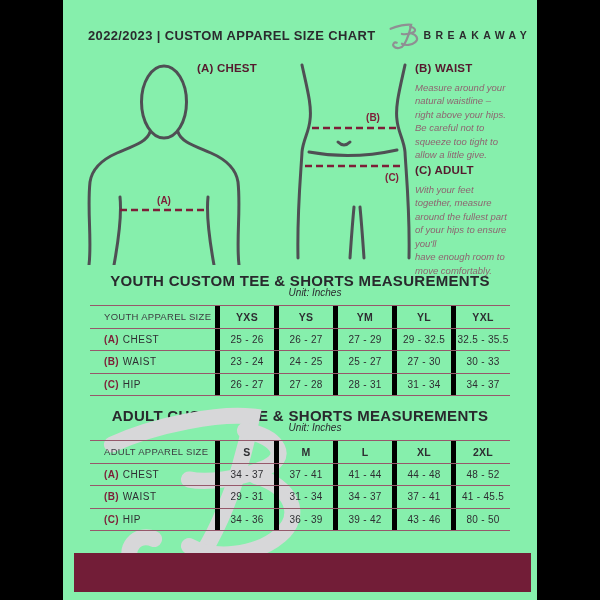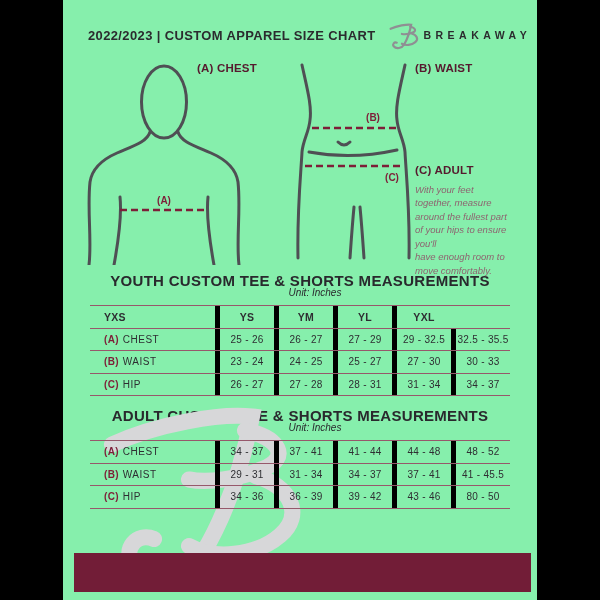--- a/index.html
+++ b/index.html
@@ -104,20 +104,26 @@
     <line class="dash" x1="24" y1="106" x2="122" y2="106"></line>
     <text x="92" y="61" text-anchor="middle">(B)</text>
     <text x="111" y="121" text-anchor="middle">(C)</text>
   </svg>
 
   <div class="guide" style="left:134px;top:62px;width:118px;">
     <div class="guide-h">(A) CHEST</div>
   </div>
   <div class="guide" style="left:352px;top:62px;width:120px;">
     <div class="guide-h">(B) WAIST</div>
+    <div class="guide-b">Measure around your
+natural waistline –
+right above your hips.
+Be careful not to
+squeeze too tight to
+allow a little give.</div>
   </div>
   <div class="guide" style="left:352px;top:164px;width:122px;">
     <div class="guide-h">(C) ADULT</div>
     <div class="guide-b">With your feet
 together, measure
 around the fullest part
 of your hips to ensure
 you'll
 have enough room to
 move comfortably.</div>
@@ -126,20 +132,21 @@
   <svg class="watermark" width="270" height="210" viewBox="0 0 70 60">
     <path d="M7,17 C20,11 38,8 47,9 C44,24 39,38 33,48 C29,55 18,57 13,51 C10,47 14,42 19,44"></path>
     <path d="M45,13 C55,15 58,21 50,24 C43,27 34,28 29,27"></path>
     <path d="M48,26 C58,29 62,37 55,43 C48,49 36,50 29,46"></path>
   </svg>
 
   <div class="sec-title" style="top:272px;">YOUTH CUSTOM TEE &amp; SHORTS MEASUREMENTS</div>
   <div class="sec-unit" style="top:287px;">Unit: Inches</div>
   <div class="table" style="top:305px;">
       <div class="t-row t-head">
+        <div class="t-cell t-label">YOUTH APPAREL SIZE</div>
         <div class="t-cell t-size">YXS</div>
         <div class="t-cell t-size">YS</div>
         <div class="t-cell t-size">YM</div>
         <div class="t-cell t-size">YL</div>
         <div class="t-cell t-size">YXL</div>
       </div>
       <div class="t-row">
         <div class="t-cell t-label">
           <span class="t-key">(A)</span>
           <span class="t-rowname">CHEST</span>
@@ -170,20 +177,28 @@
         <div class="t-cell t-val">27 - 28</div>
         <div class="t-cell t-val">28 - 31</div>
         <div class="t-cell t-val">31 - 34</div>
         <div class="t-cell t-val">34 - 37</div>
       </div>
     </div>
 
   <div class="sec-title" style="top:407px;">ADULT CUSTOM TEE &amp; SHORTS MEASUREMENTS</div>
   <div class="sec-unit" style="top:422px;">Unit: Inches</div>
   <div class="table" style="top:440px;">
+      <div class="t-row t-head">
+        <div class="t-cell t-label">ADULT APPAREL SIZE</div>
+        <div class="t-cell t-size">S</div>
+        <div class="t-cell t-size">M</div>
+        <div class="t-cell t-size">L</div>
+        <div class="t-cell t-size">XL</div>
+        <div class="t-cell t-size">2XL</div>
+      </div>
       <div class="t-row">
         <div class="t-cell t-label">
           <span class="t-key">(A)</span>
           <span class="t-rowname">CHEST</span>
         </div>
         <div class="t-cell t-val">34 - 37</div>
         <div class="t-cell t-val">37 - 41</div>
         <div class="t-cell t-val">41 - 44</div>
         <div class="t-cell t-val">44 - 48</div>
         <div class="t-cell t-val">48 - 52</div>

